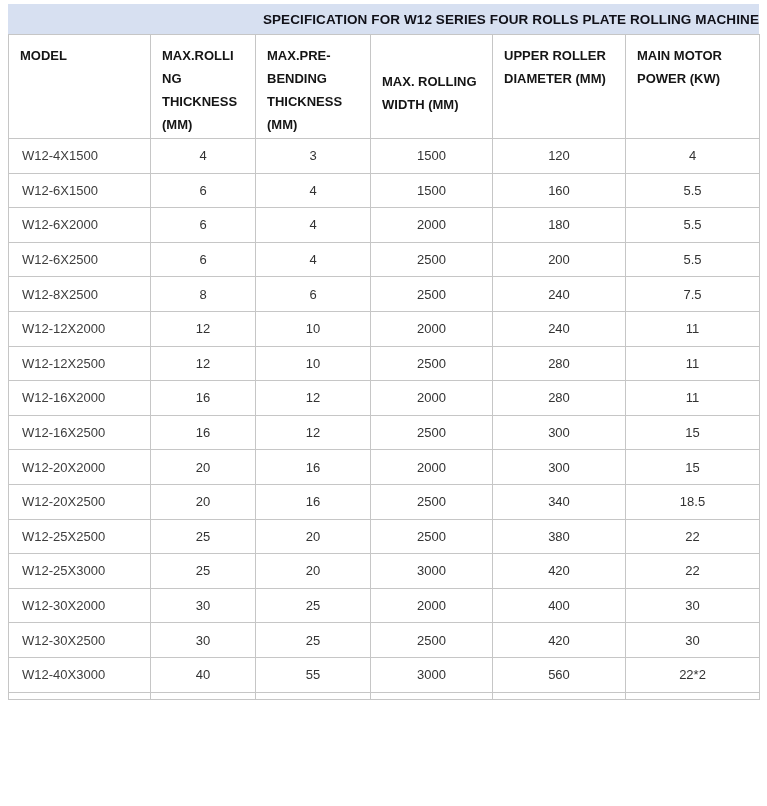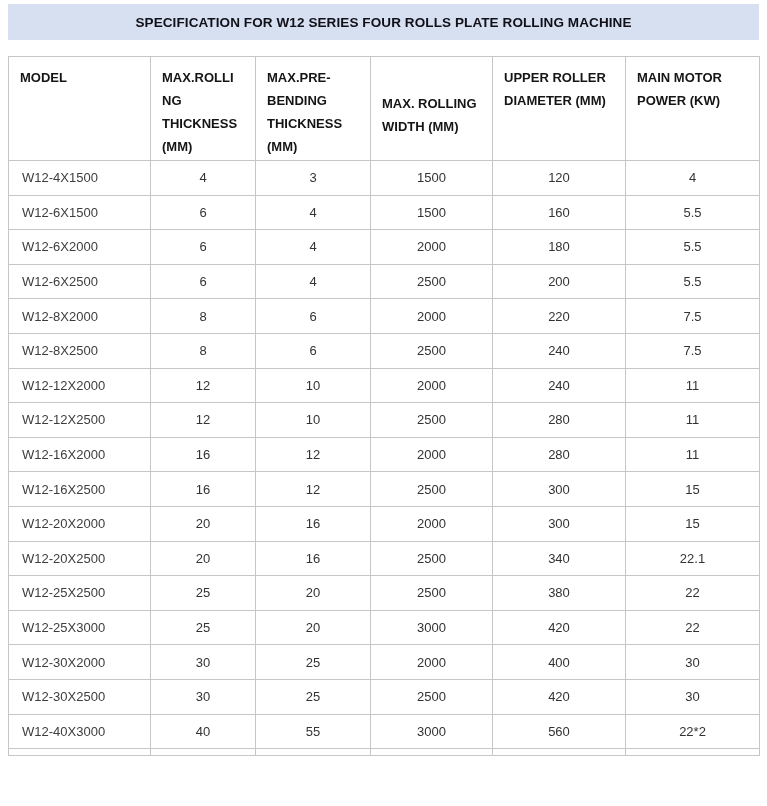--- a/index.html
+++ b/index.html
@@ -7,26 +7,26 @@
     width: 767px;
     height: 806px;
     overflow: hidden;
     background: #ffffff;
     font-family: "Liberation Sans", sans-serif;
   }
   .page { padding: 4px 8px 0 8px; }
 
   .title-bar {
     width: 751px;
-    height: 36px;
+    height: 30px;
     background: #d7e0f1;
     display: flex;
     align-items: center;
-    justify-content: center;
-    margin-bottom: 16px;
+    justify-content: flex-end;
+    margin-bottom: 0;
     box-sizing: border-box;
   }
   .title-bar span {
     font-size: 13.5px;
     font-weight: bold;
     color: #101018;
     letter-spacing: 0.1px;
   }
 
   table.spec-table {
@@ -138,28 +138,20 @@
         </tr>
         <tr>
           <td class="model-cell">W12-6X2500</td>
           <td class="value-cell">6</td>
           <td class="value-cell">4</td>
           <td class="value-cell">2500</td>
           <td class="value-cell">200</td>
           <td class="value-cell">5.5</td>
         </tr>
         <tr>
-          <td class="model-cell">W12-8X2000</td>
-          <td class="value-cell">8</td>
-          <td class="value-cell">6</td>
-          <td class="value-cell">2000</td>
-          <td class="value-cell">220</td>
-          <td class="value-cell">7.5</td>
-        </tr>
-        <tr>
           <td class="model-cell">W12-8X2500</td>
           <td class="value-cell">8</td>
           <td class="value-cell">6</td>
           <td class="value-cell">2500</td>
           <td class="value-cell">240</td>
           <td class="value-cell">7.5</td>
         </tr>
         <tr>
           <td class="model-cell">W12-12X2000</td>
           <td class="value-cell">12</td>
@@ -199,21 +191,21 @@
           <td class="value-cell">2000</td>
           <td class="value-cell">300</td>
           <td class="value-cell">15</td>
         </tr>
         <tr>
           <td class="model-cell">W12-20X2500</td>
           <td class="value-cell">20</td>
           <td class="value-cell">16</td>
           <td class="value-cell">2500</td>
           <td class="value-cell">340</td>
-          <td class="value-cell">22.1</td>
+          <td class="value-cell">18.5</td>
         </tr>
         <tr>
           <td class="model-cell">W12-25X2500</td>
           <td class="value-cell">25</td>
           <td class="value-cell">20</td>
           <td class="value-cell">2500</td>
           <td class="value-cell">380</td>
           <td class="value-cell">22</td>
         </tr>
         <tr>

